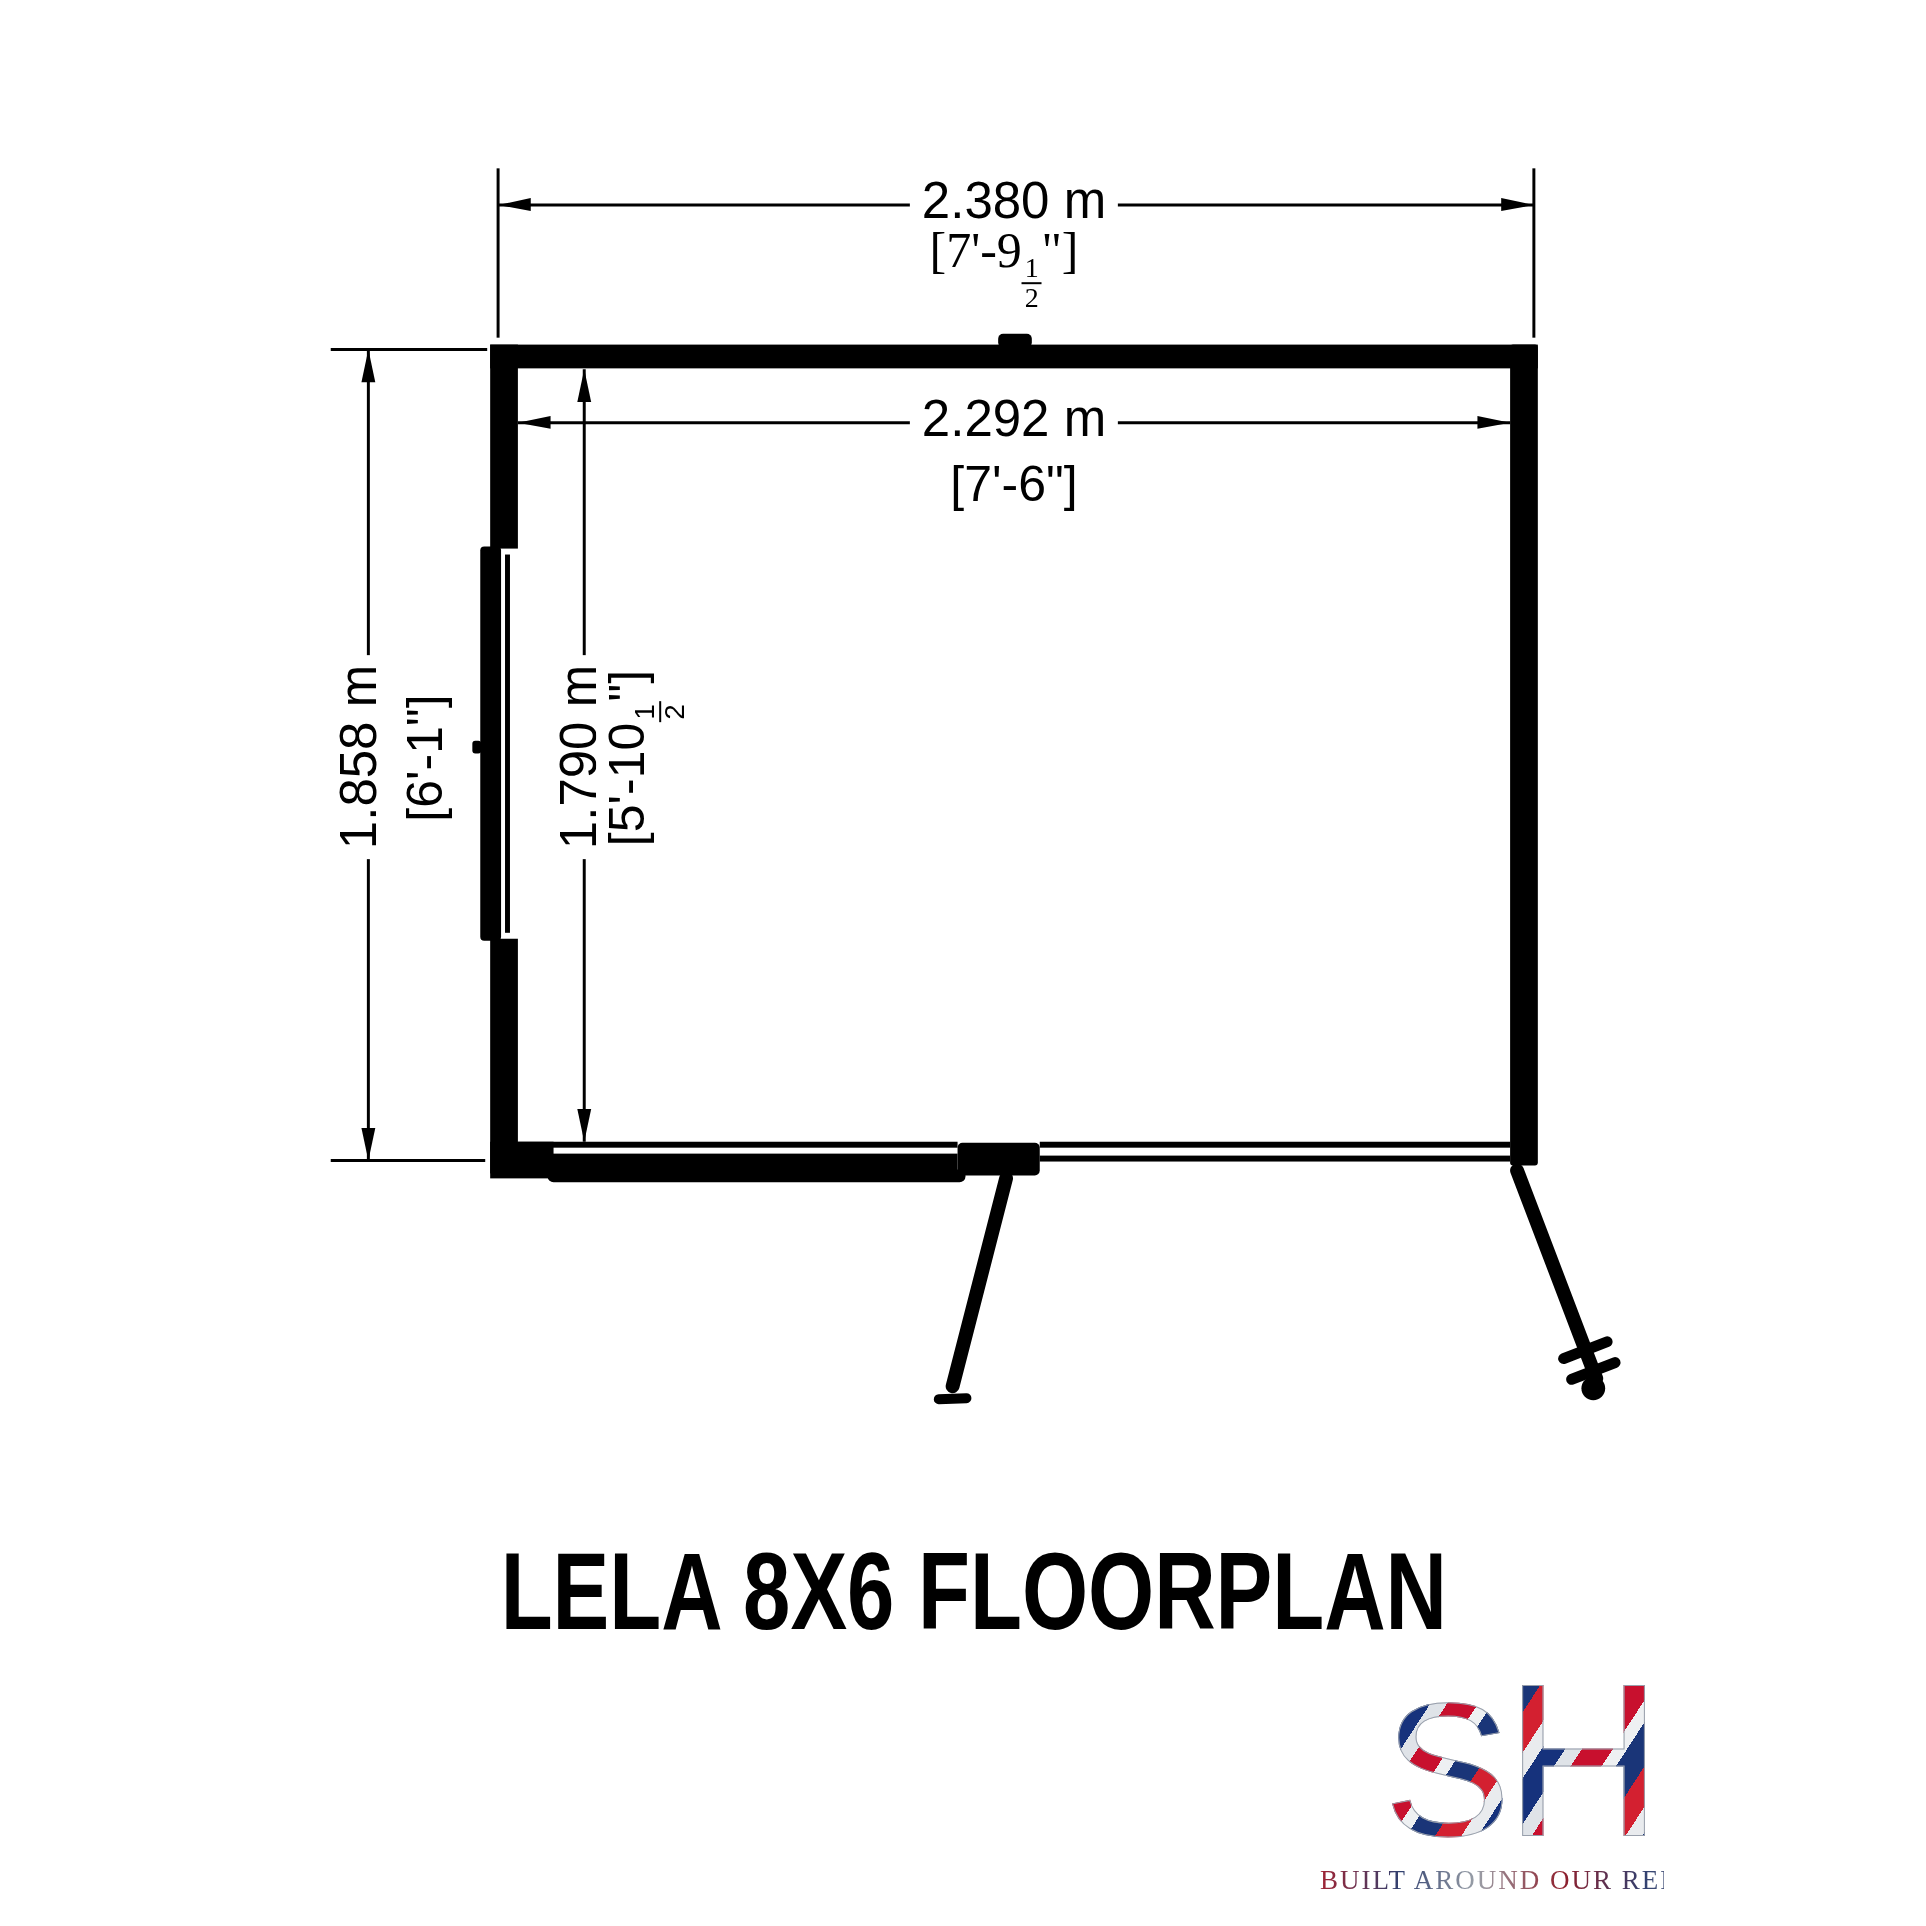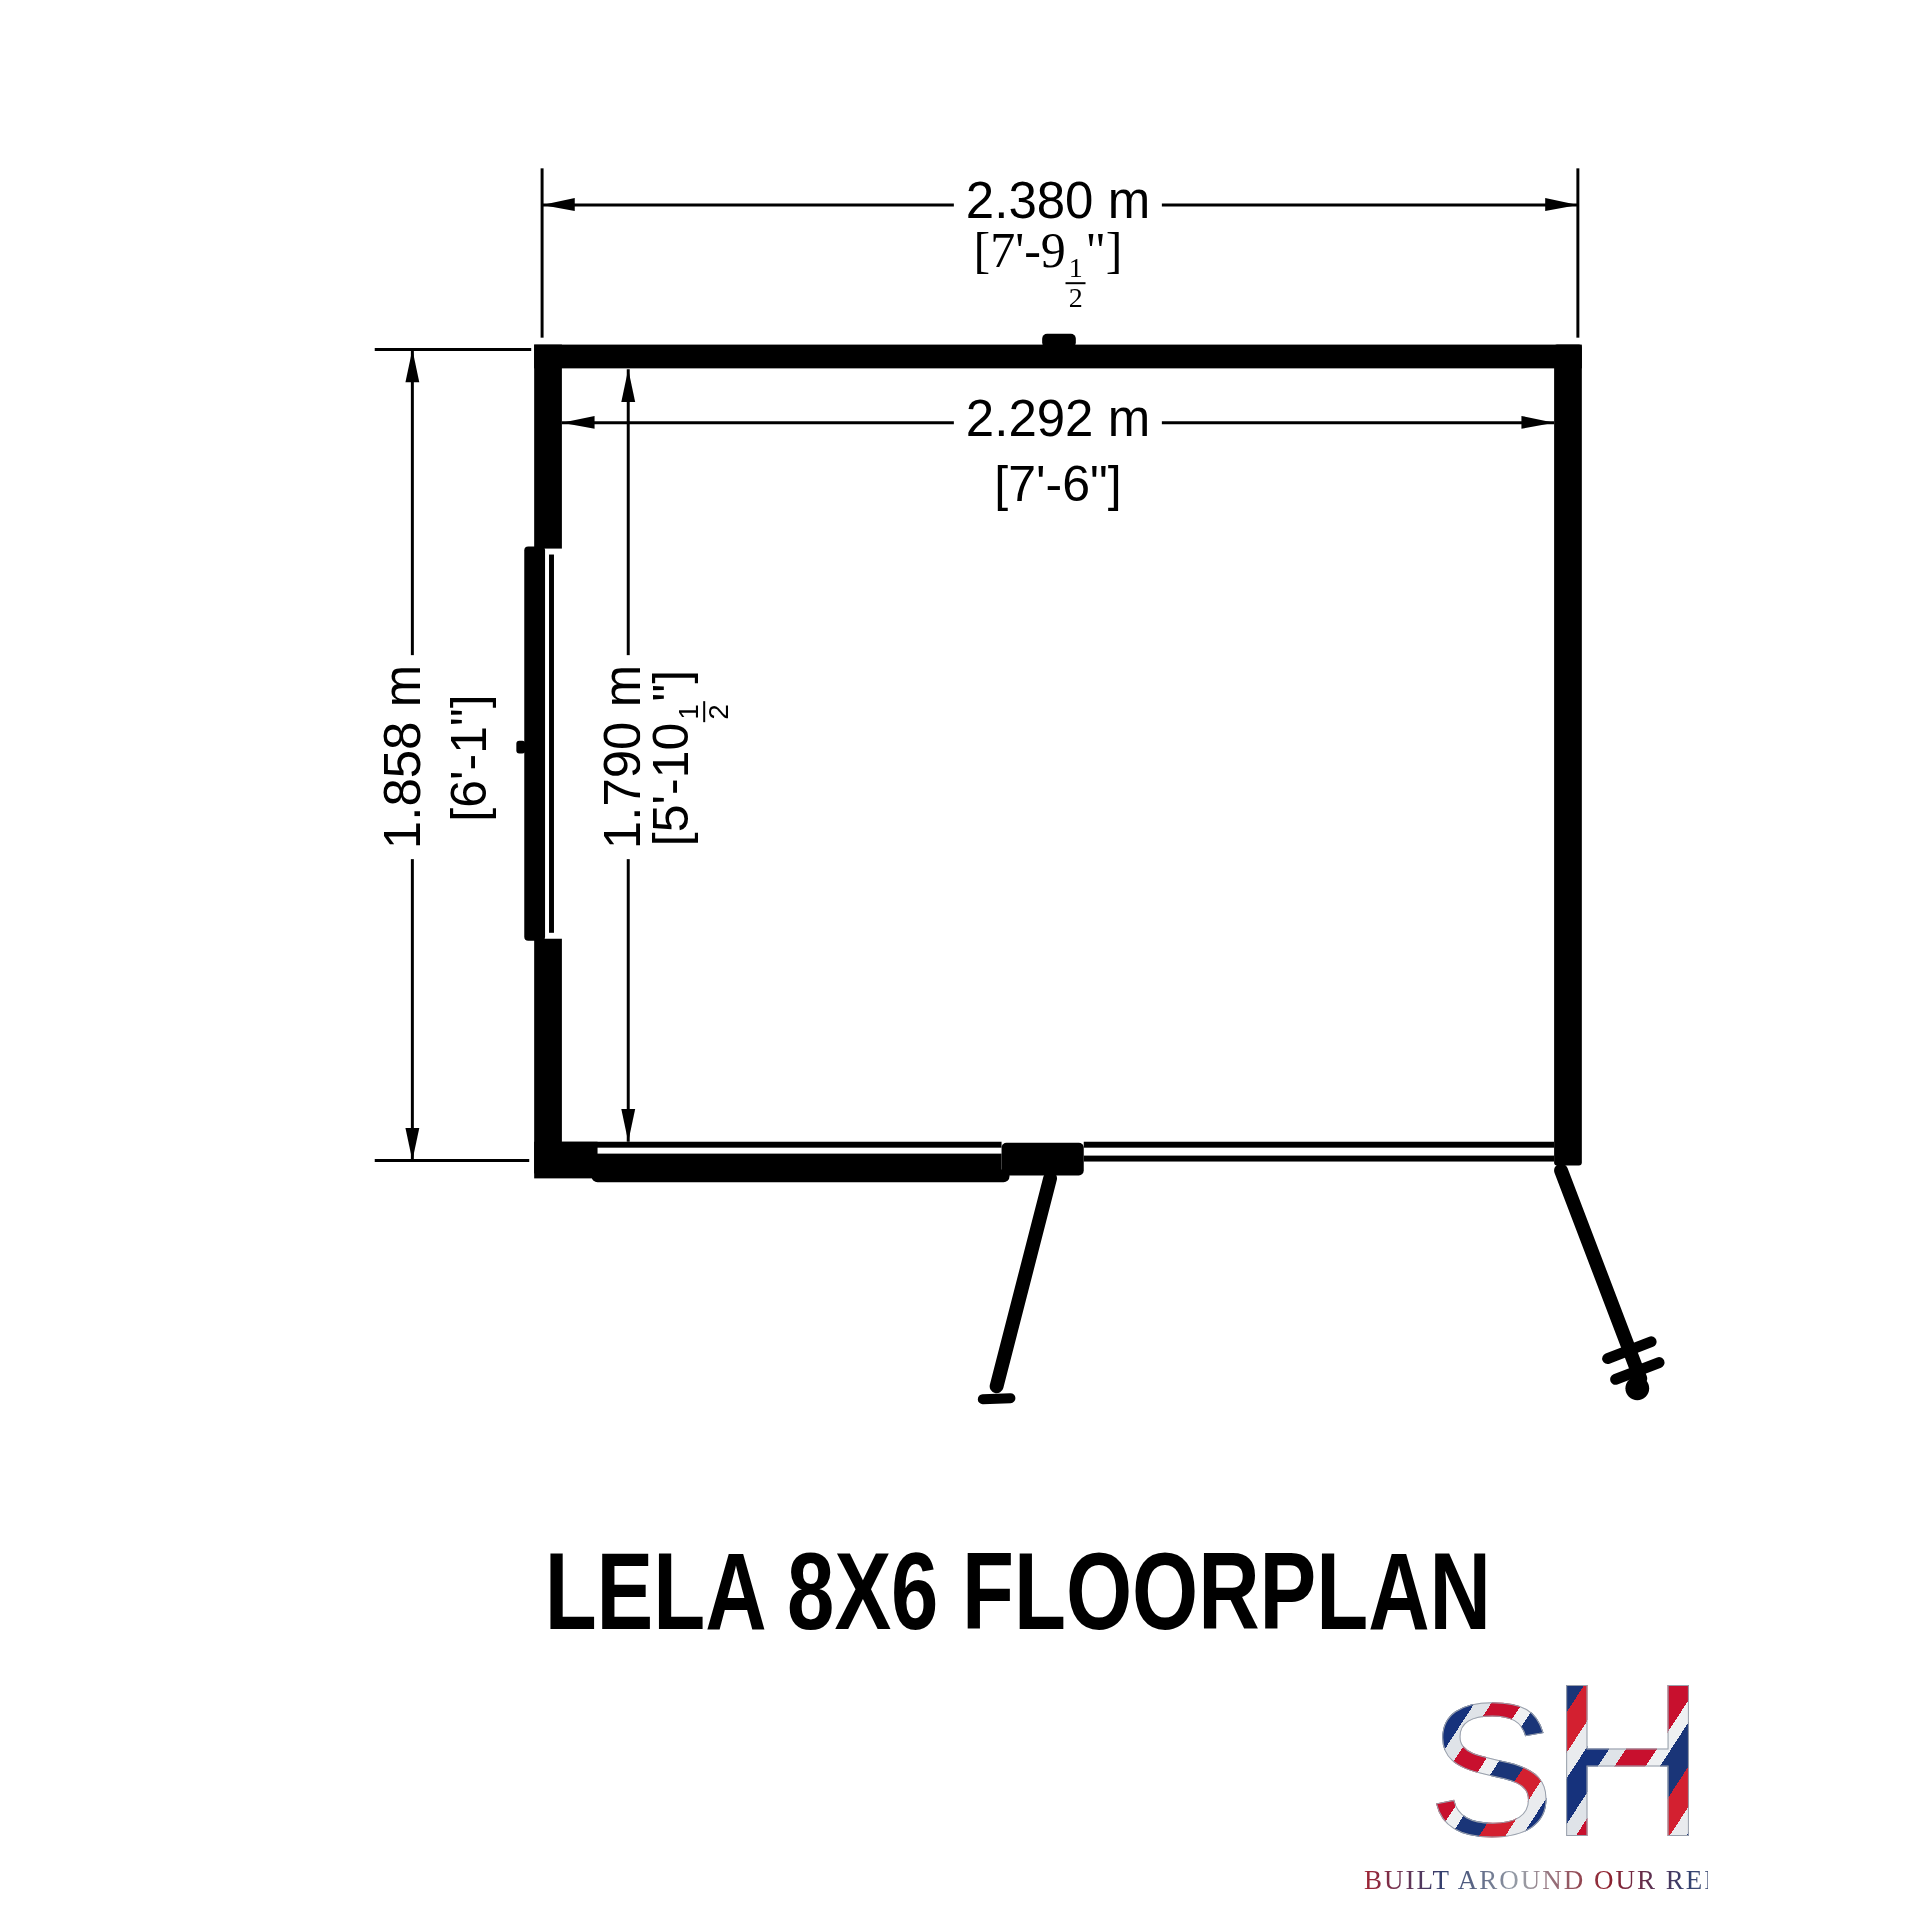--- a/index.html
+++ b/index.html
@@ -2,21 +2,20 @@
 <html><head>
 <meta charset="utf-8">
 <style>
   html,body{margin:0;padding:0;background:#ffffff;}
   #canvas{
     position:relative;
     width:1664px;height:1927px;
     background:#ffffff;
     overflow:hidden;
     font-family:"Liberation Sans", sans-serif;
-    margin-left:44px;
   }
   #plan-svg{position:absolute;left:0;top:0;}
 
   
   .dim-text{
     position:absolute;
     background:#ffffff;
     color:#000;
     white-space:nowrap;
     text-align:center;

